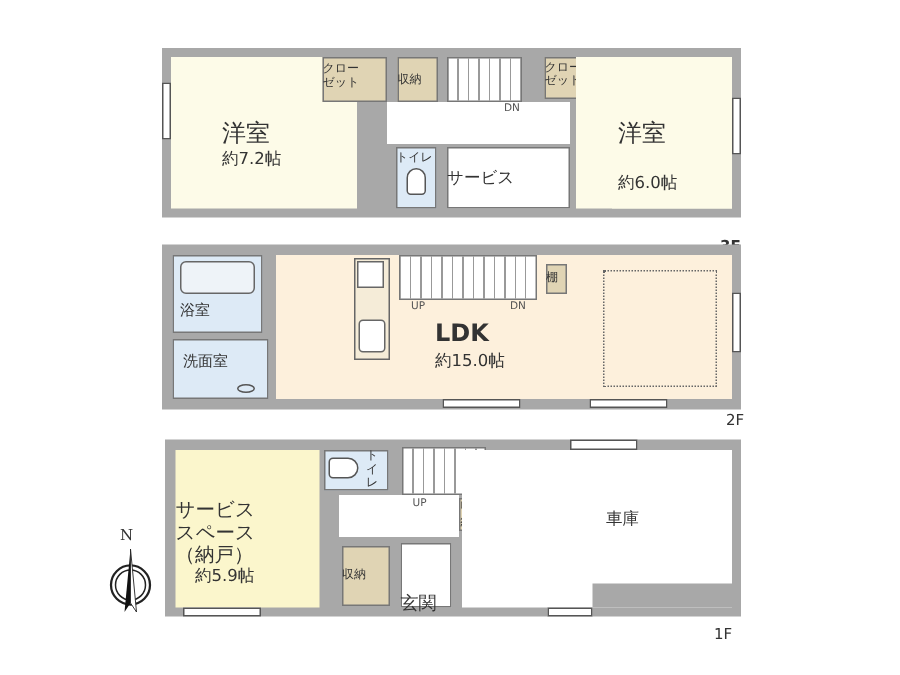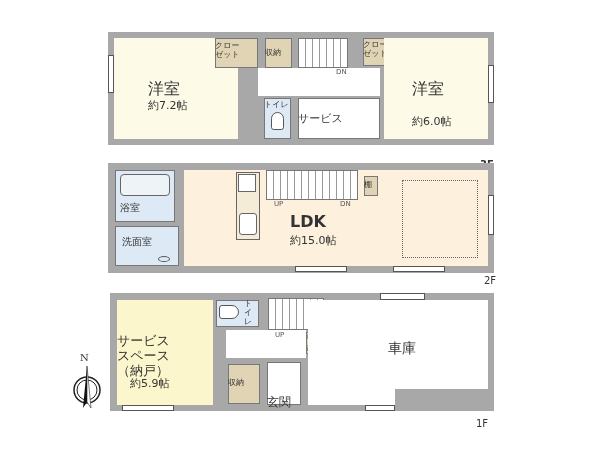--- a/index.html
+++ b/index.html
@@ -105,21 +105,21 @@
 <div class="label small" style="left:307px;top:333px;width:12px;white-space:normal;word-break:break-all;line-height:1.2;">収納</div>
 
 <div class="abs closet" style="left:228px;top:364px;width:32px;height:40px;"></div>
 <div class="label small" style="left:228px;top:378px;width:32px;">収納</div>
 
 <div class="abs room" style="left:267px;top:362px;width:34px;height:43px;background:#fff;border:1px solid #777;"></div>
 <div class="label" style="left:267px;top:396px;width:34px;font-size:12px;">玄関</div>
 
 <div class="abs room" style="left:308px;top:300px;width:180px;height:105px;background:#fff;"></div>
 <div class="abs wall" style="left:395px;top:389px;width:93px;height:16px;"></div>
-<div class="label small" style="left:388px;top:340px;width:30px;font-size:14px;">車庫</div>
+<div class="label small" style="left:404px;top:340px;width:30px;font-size:11px;">車庫</div>
 <div class="win" style="left:380px;top:293px;width:45px;height:7px;"></div>
 <div class="win" style="left:365px;top:405px;width:30px;height:6px;"></div>
 <div class="win" style="left:122px;top:405px;width:52px;height:6px;"></div>
 <div class="floor-tag" style="left:476px;top:418px;">1F</div>
 
 <div class="abs" style="left:70px;top:352px;width:34px;height:58px;">
   <div class="label" style="left:10px;top:0;width:12px;font-size:10px;font-family:'DejaVu Serif', serif;">N</div>
   <svg width="34" height="46" viewBox="0 0 34 46" style="position:absolute;left:0;top:12px;">
     <circle cx="17" cy="26" r="13" fill="none" stroke="#222" stroke-width="1.5"></circle>
     <circle cx="17" cy="26" r="10" fill="none" stroke="#222" stroke-width="1"></circle>

